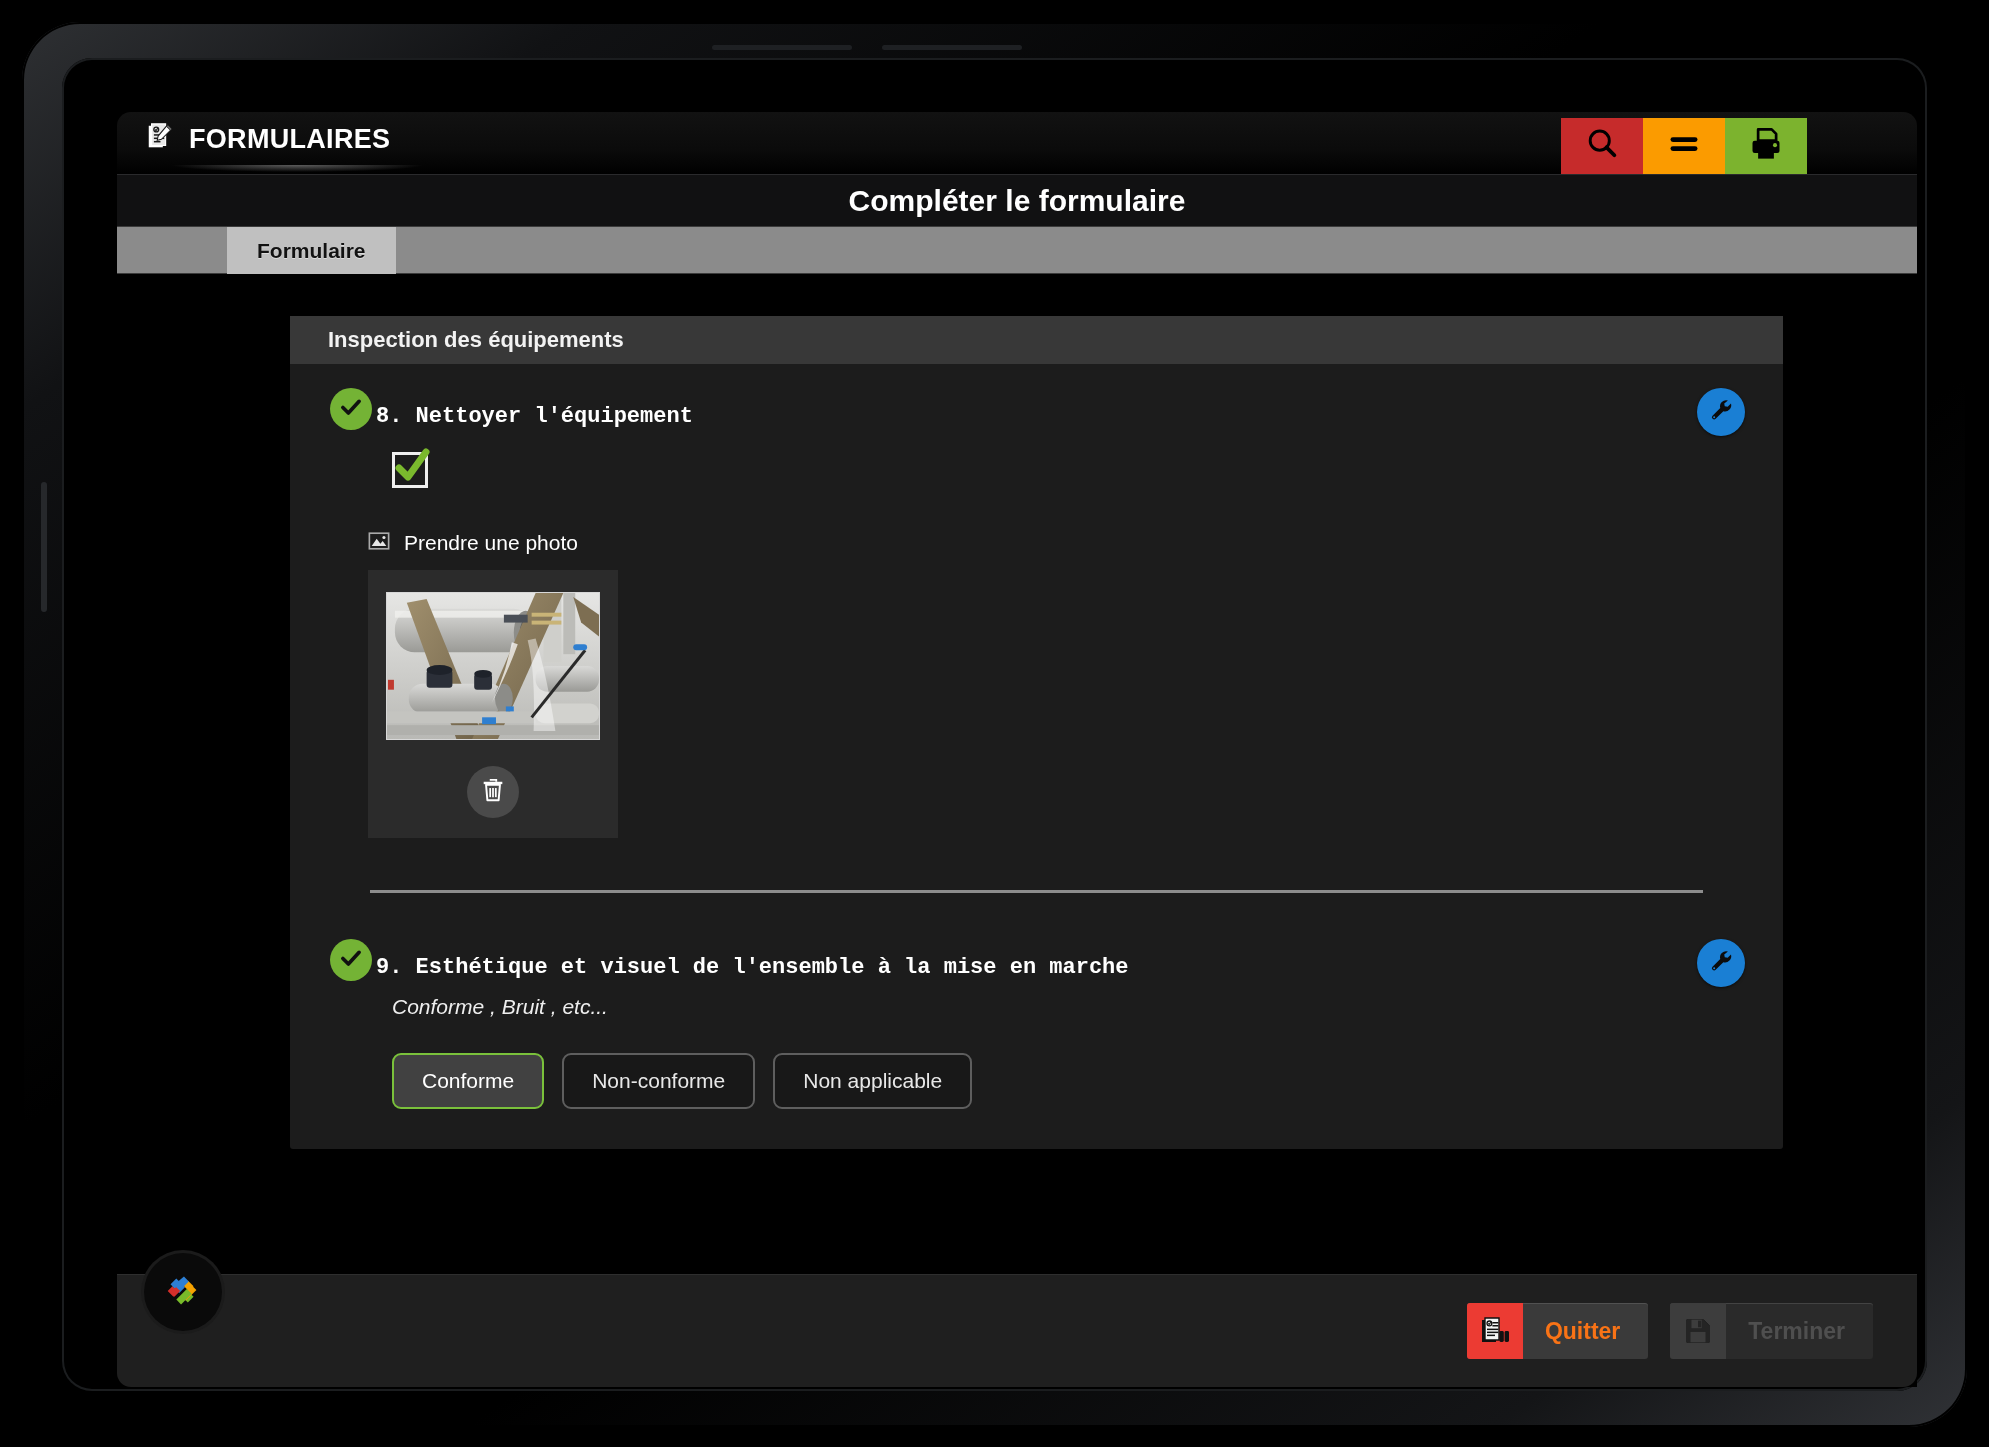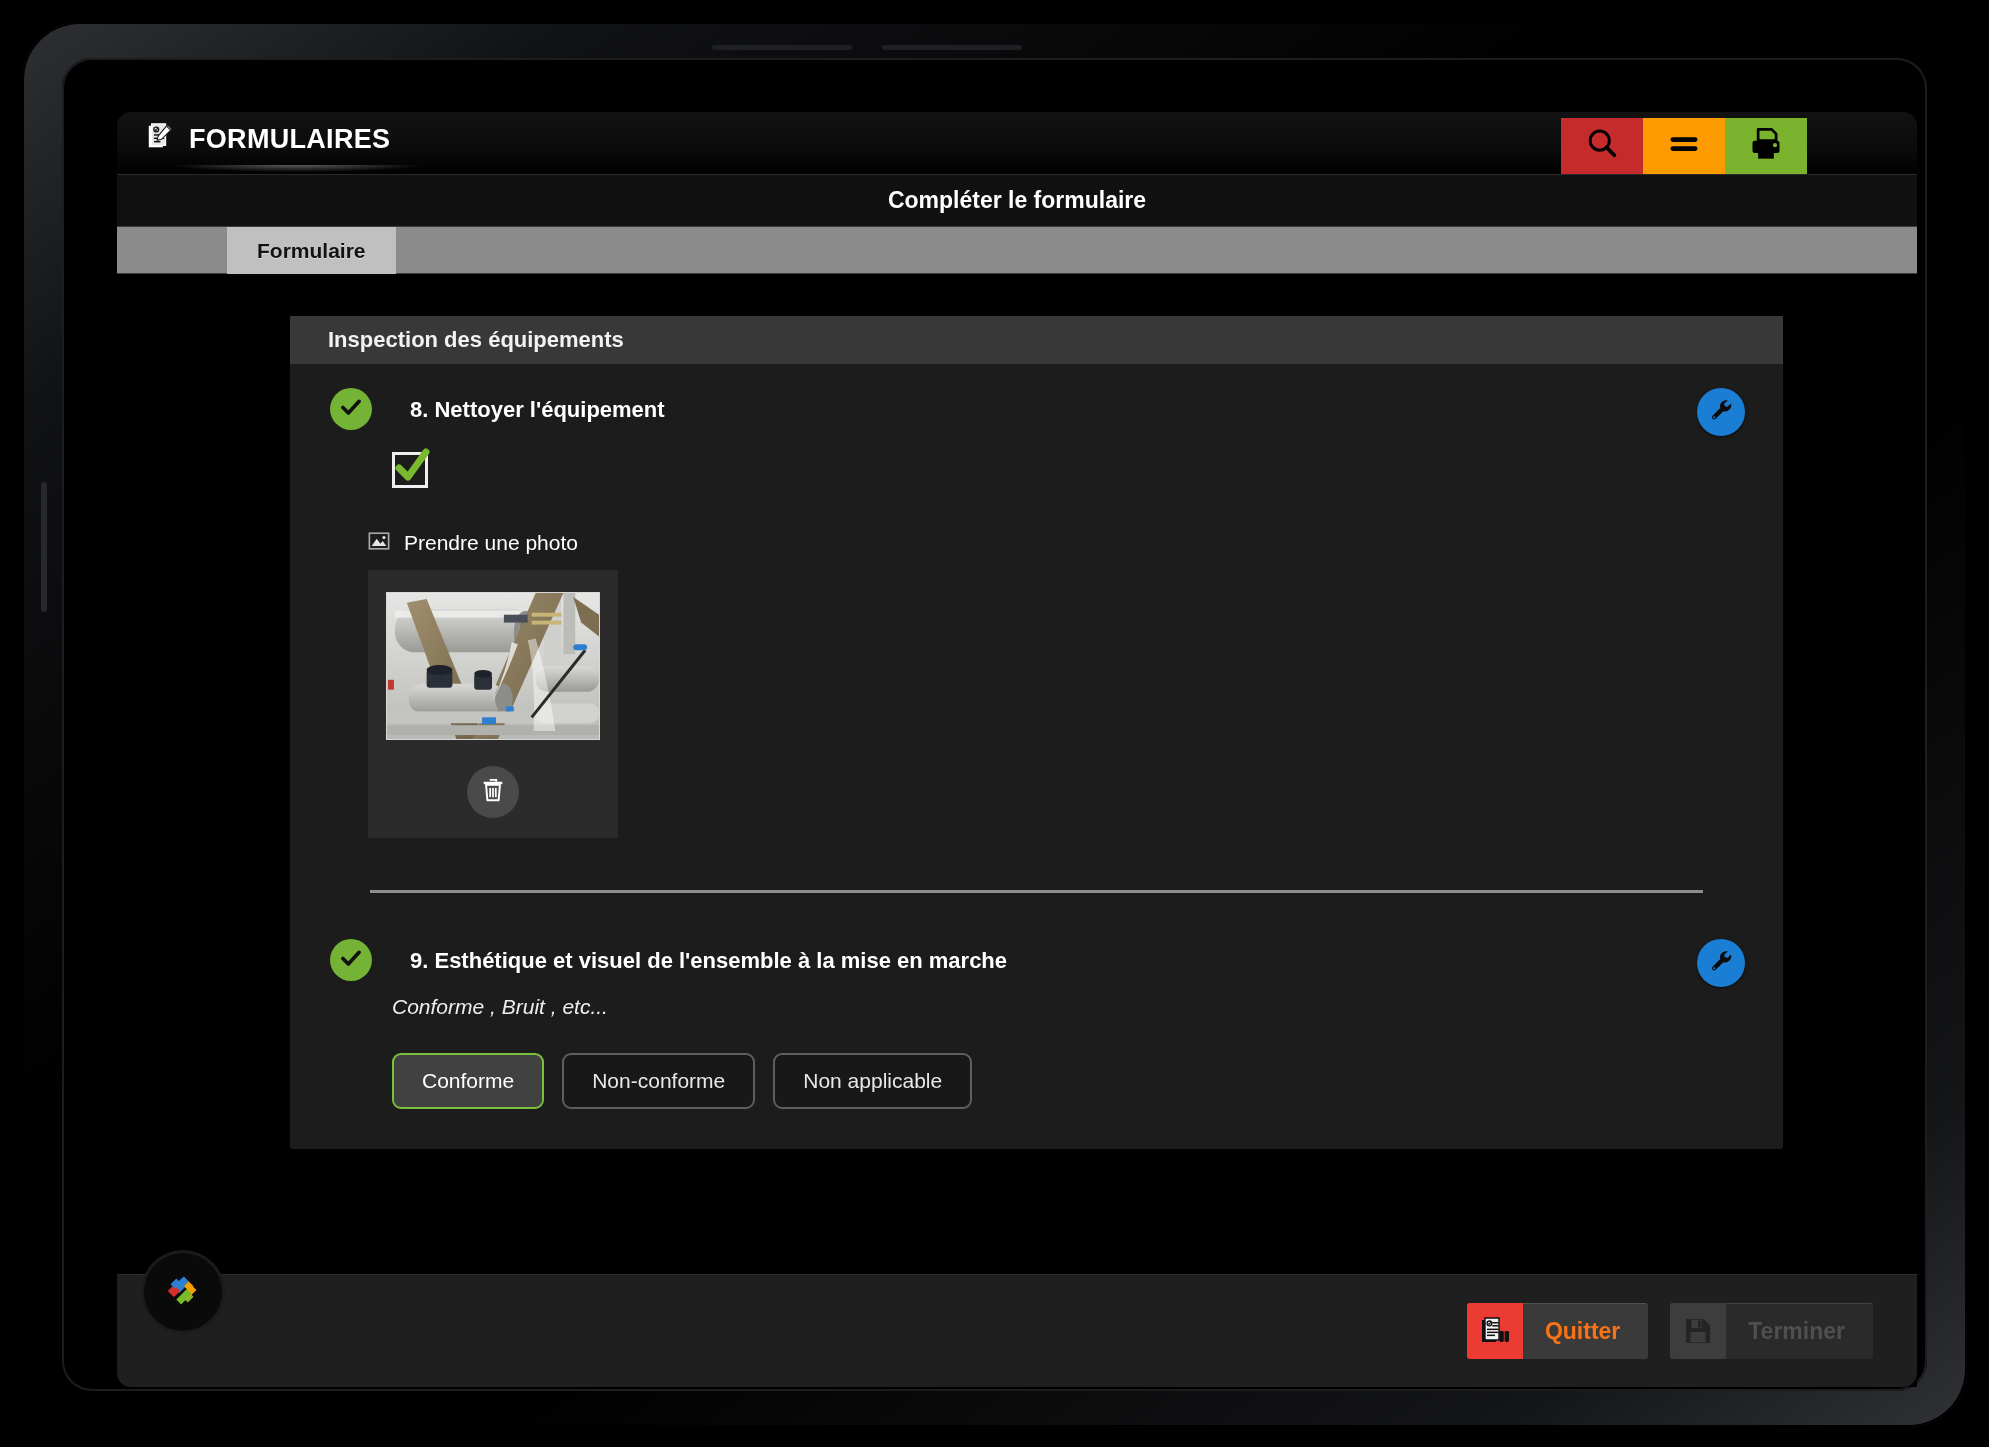--- a/index.html
+++ b/index.html
@@ -108,21 +108,21 @@
   #page-title-bar {
     position: absolute;
     left: 0; top: 62px;
     width: 1800px; height: 52px;
     background: #111112;
     border-top: 1px solid #2a2a2c;
     display: flex; align-items: center; justify-content: center;
   }
   #page-title-bar .page-title-text {
     color: #ffffff;
-    font-size: 23px;
+    font-size: 30px;
     font-weight: bold;
   }
 
   
   #tab-bar {
     position: absolute;
     left: 0; top: 114px;
     width: 1800px; height: 48px;
     background: #8b8b8b;
     border-top: 1px solid #3b3b3b;
@@ -170,22 +170,23 @@
     font-size: 22px;
     font-weight: bold;
   }
 
   .question-block {
     position: relative;
     padding: 26px 40px 10px 40px;
   }
   .q-head {
     display: flex;
-    align-items: flex-start;
-    gap: 38px;
+    align-items: flex-end;
+    gap: 4px;
+    font-family: Liberation Mono, monospace;
   }
   .q-check {
     flex: 0 0 auto;
     width: 42px; height: 42px;
     border-radius: 50%;
     background: #74b335;
     display: flex; align-items: center; justify-content: center;
     margin-top: -2px;
   }
   .q-title {

